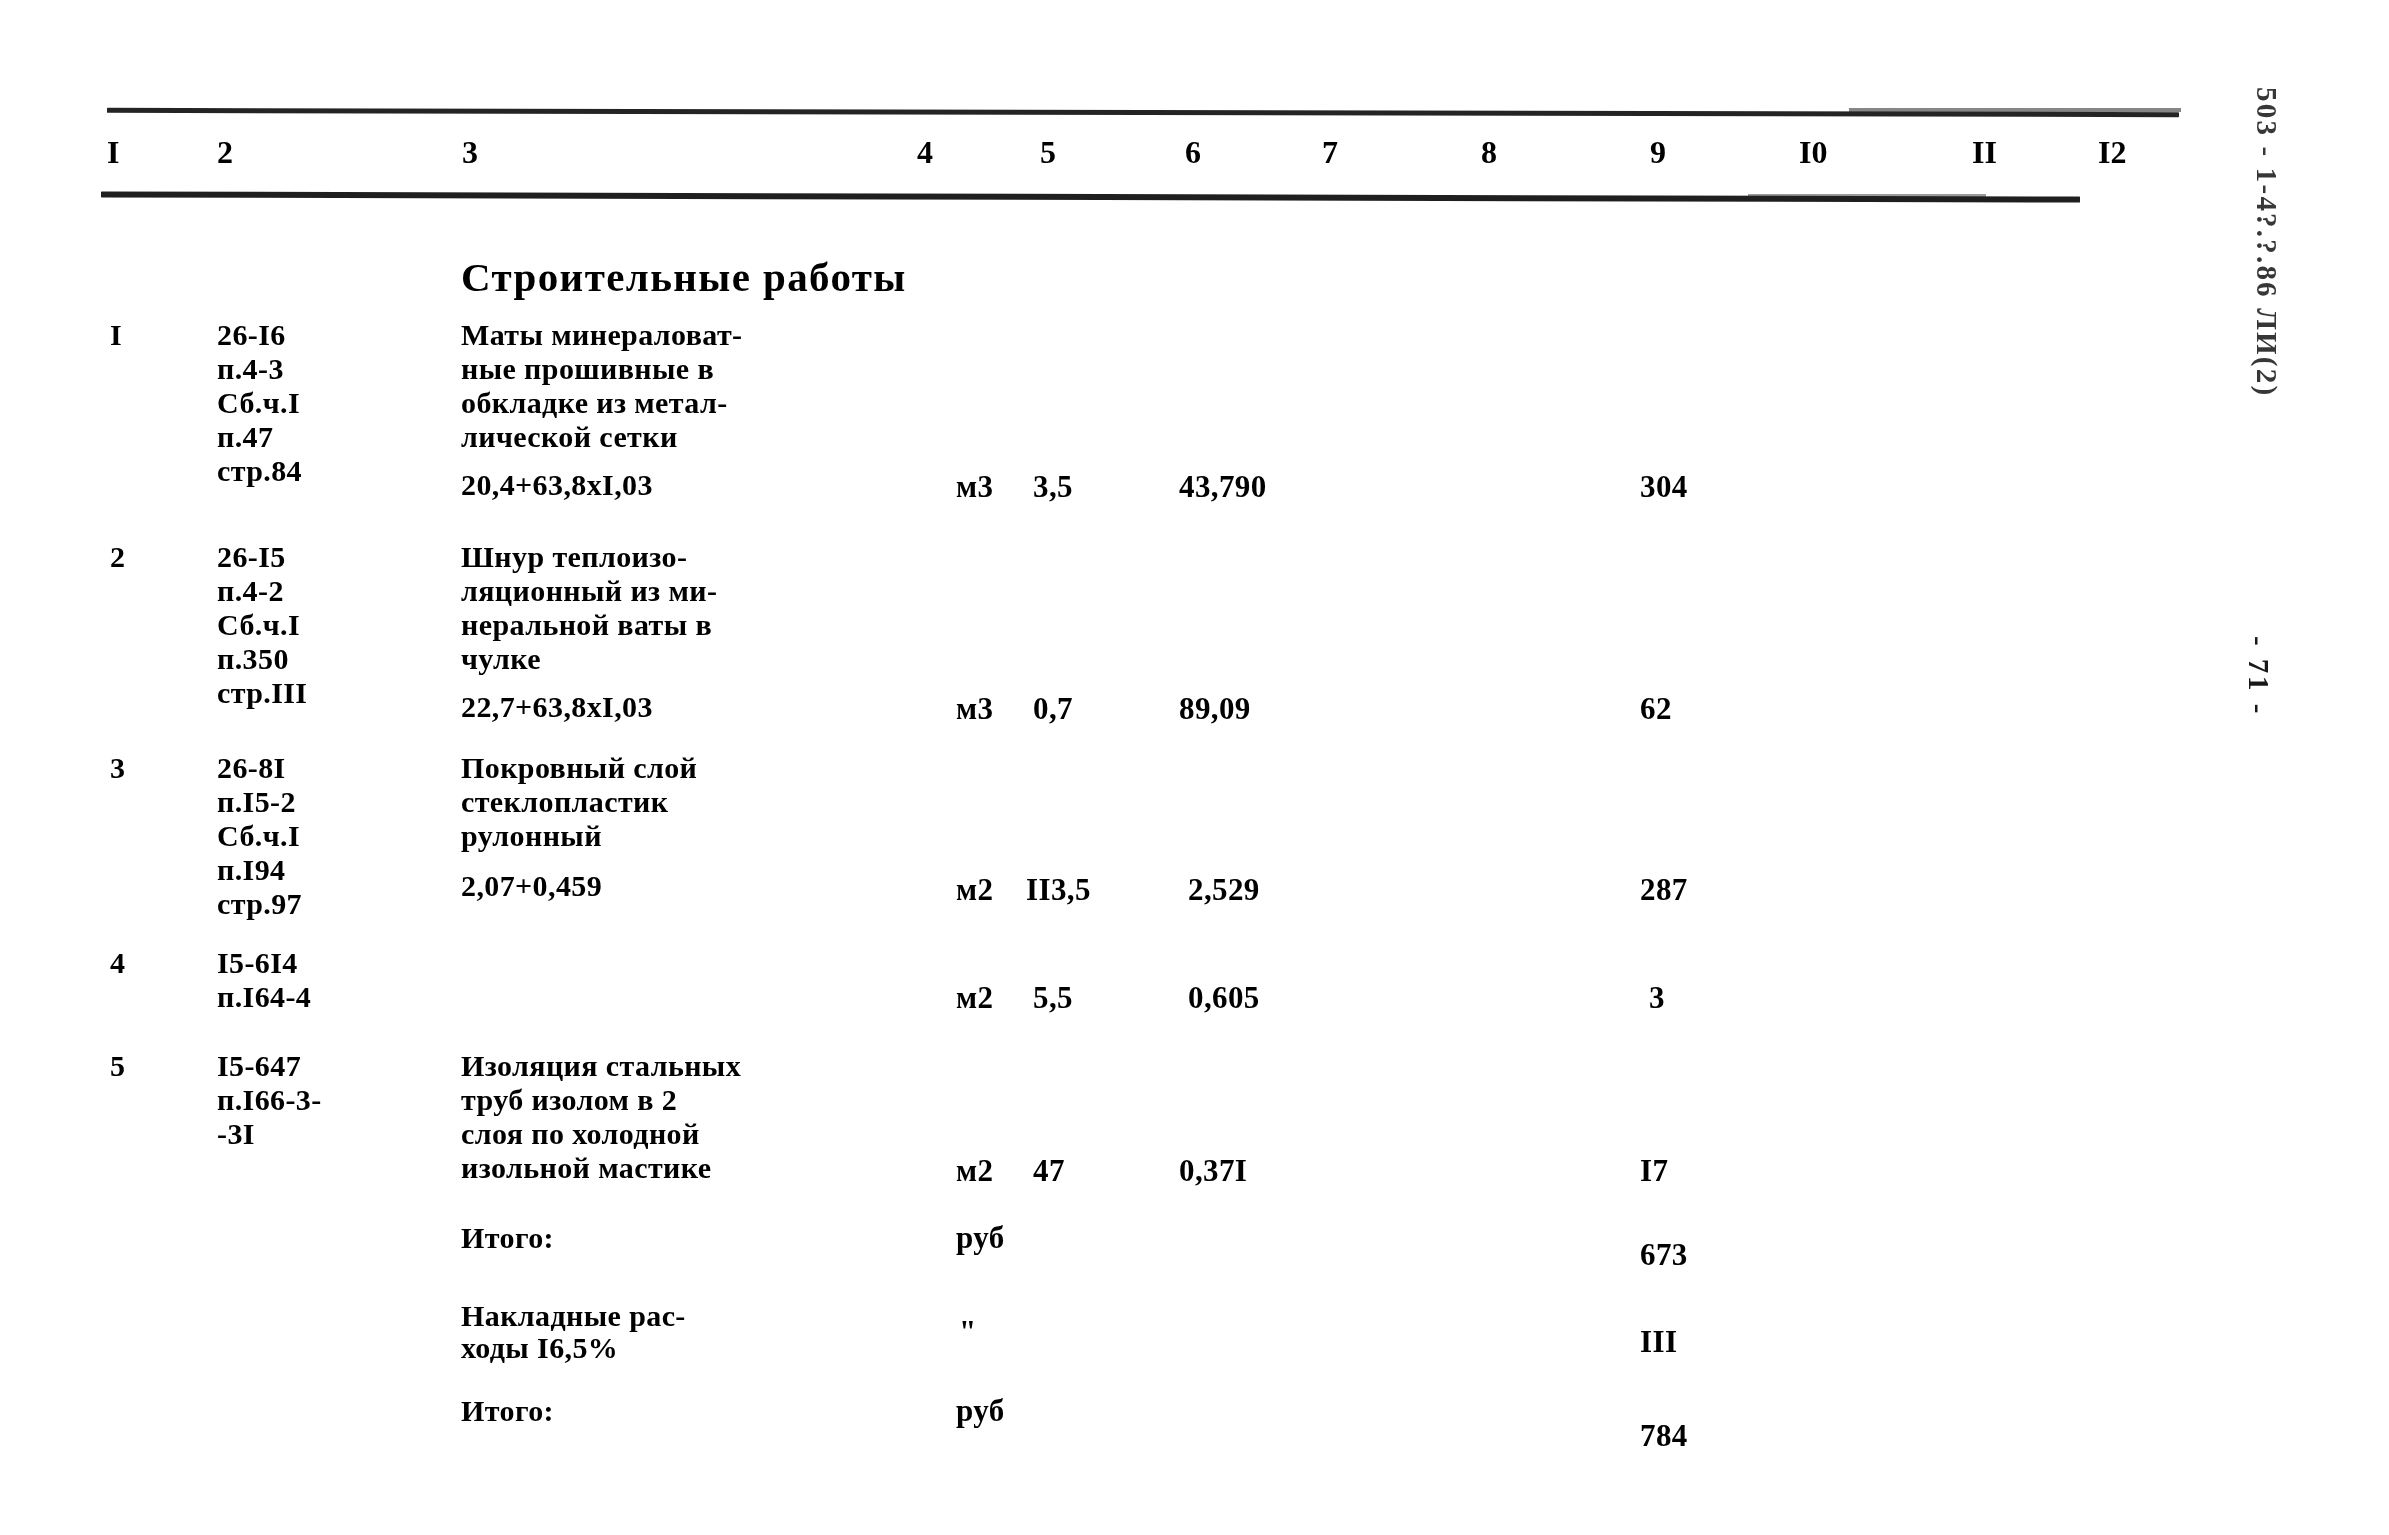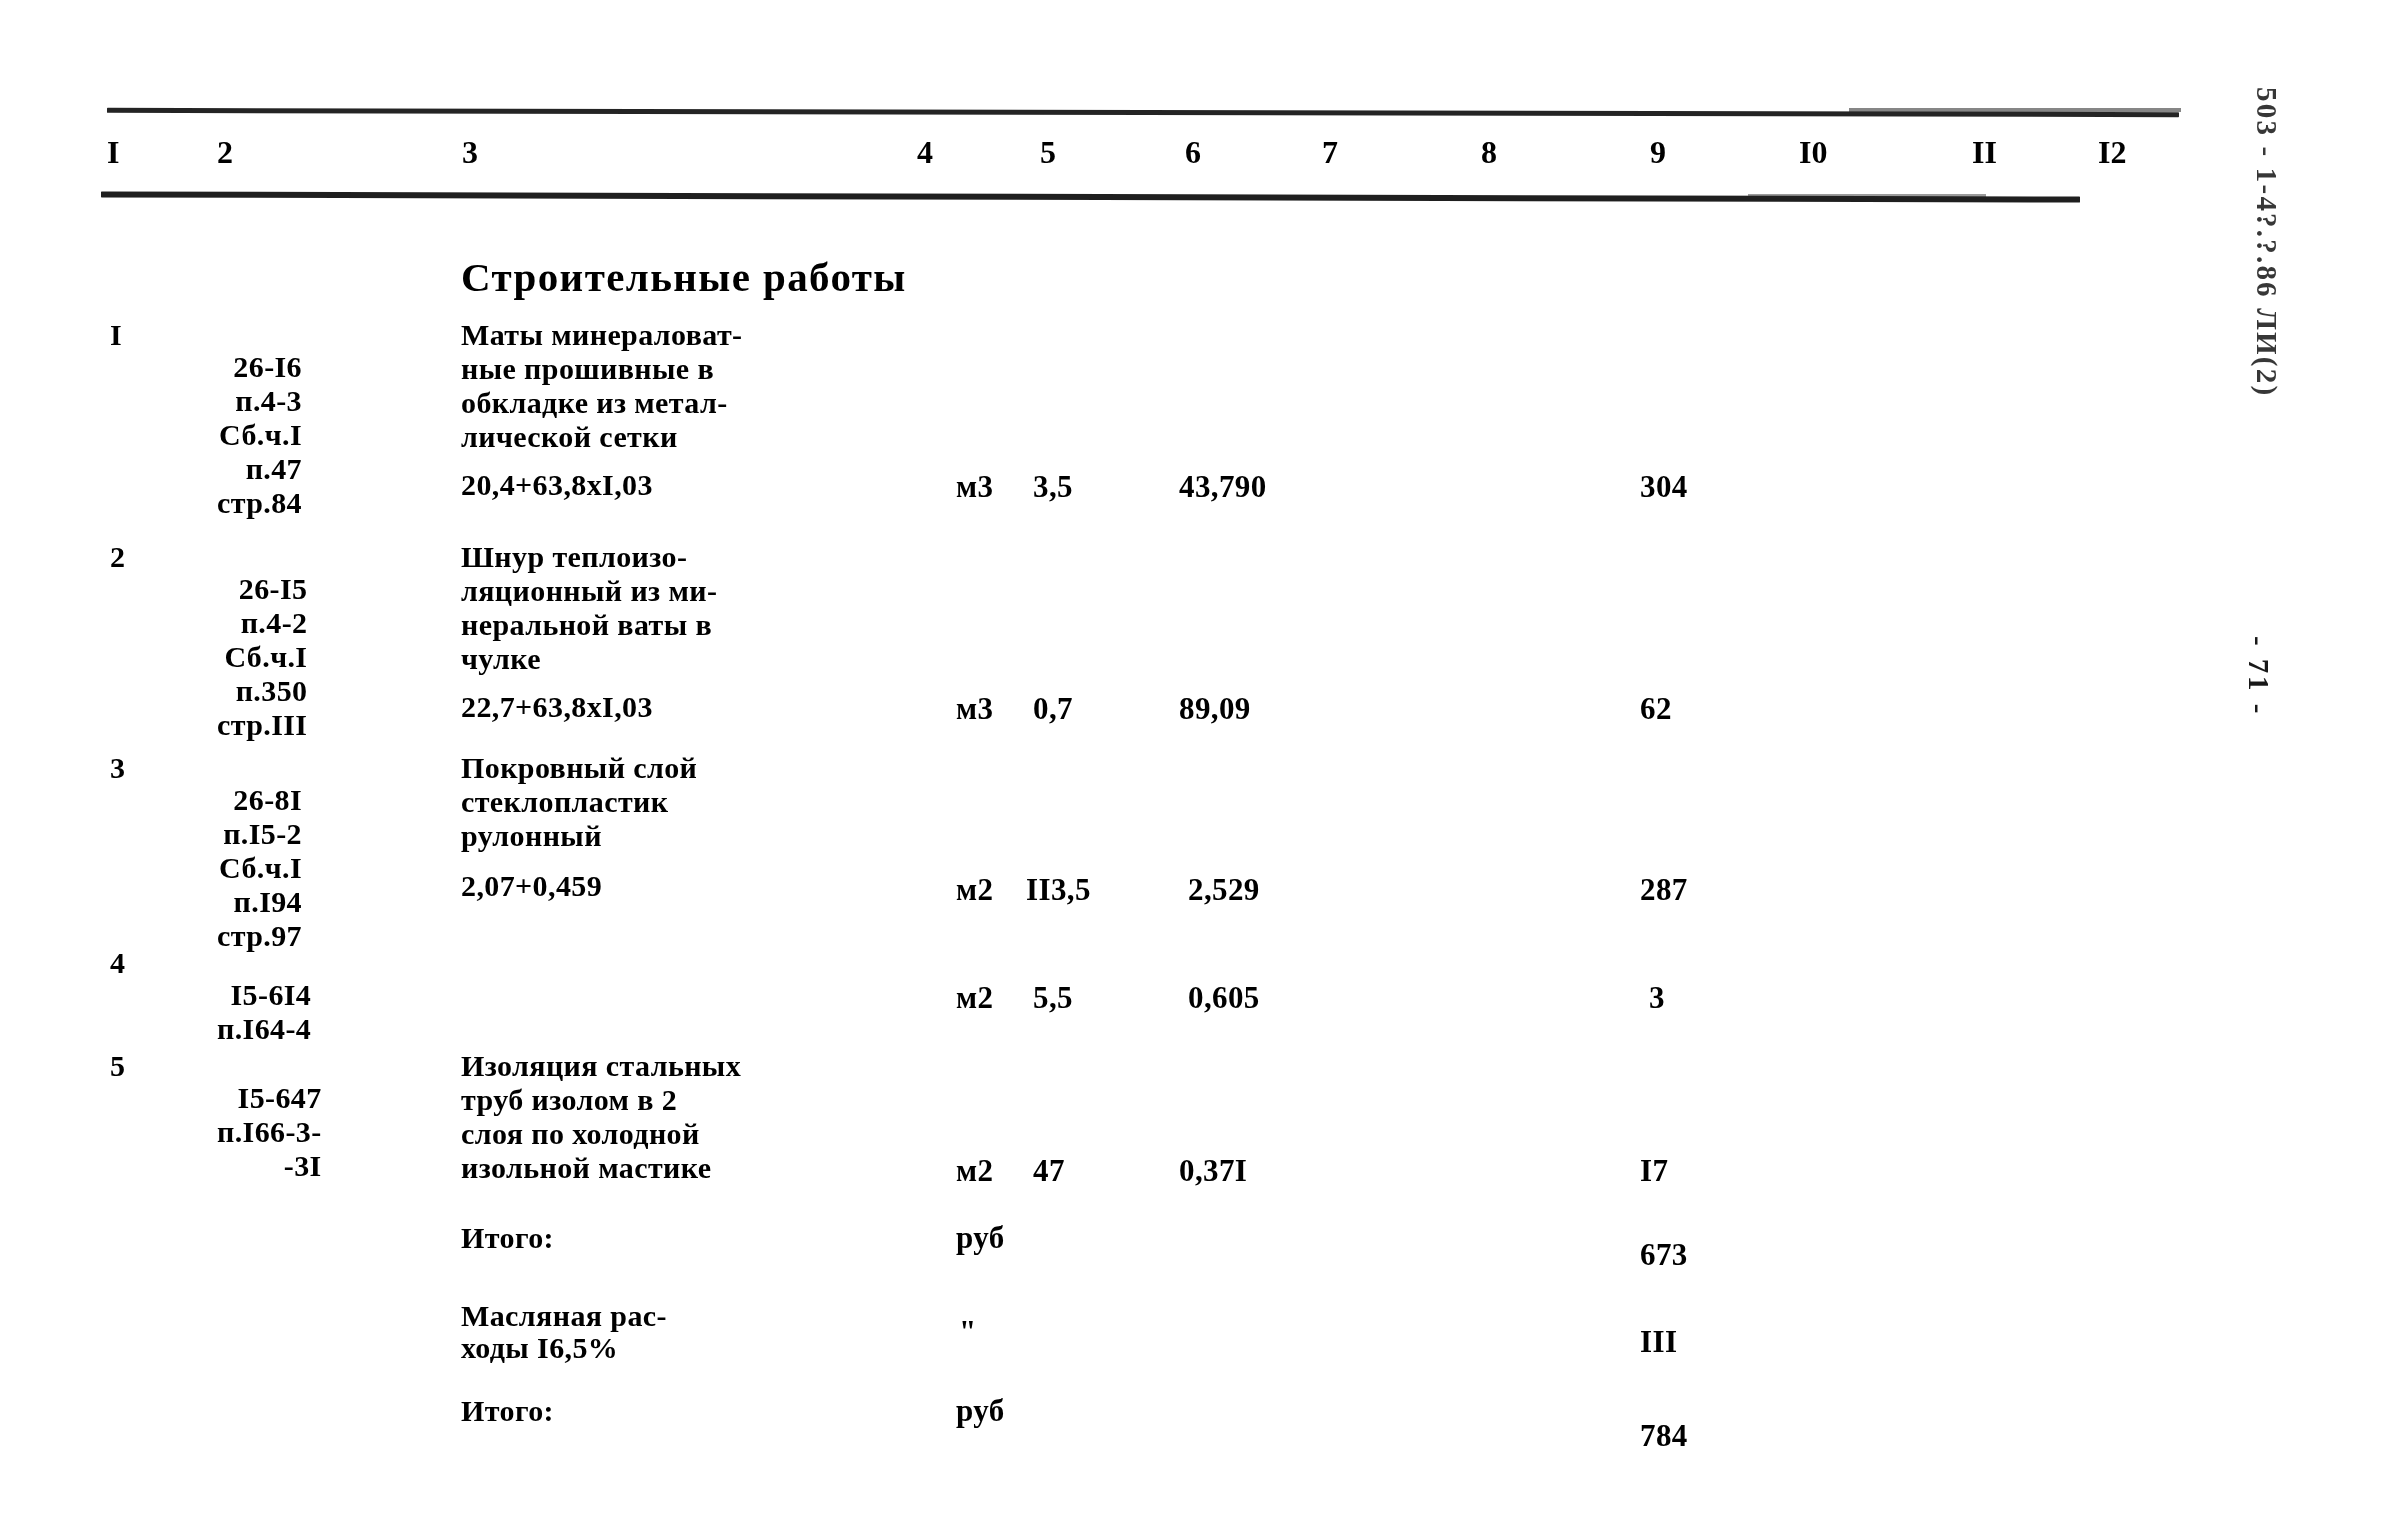--- a/index.html
+++ b/index.html
@@ -50,21 +50,21 @@
   
   .cell {
     position: absolute;
     font-size: 30px;
     line-height: 34px;
     font-weight: bold;
   }
   .cell.num { font-size: 31px; }
 
   .c1  { text-align: left; }
-  .c2  { text-align: right; margin-top: 32px; }
+  .c2  { text-align: left; }
   .c3  { text-align: left; }
   .c4  { text-align: left; margin-left: 47px; }
   .c5  { text-align: left; }
   .c6  { text-align: left; }
   .c9  { text-align: center; }
 
   .section-title {
     position: absolute;
     font-size: 41px;
     font-weight: bold;
@@ -194,21 +194,21 @@
 изольной мастике</div>
   <div class="cell num c4 doc-text" style="left:909px; top:1154px">м2</div>
   <div class="cell num c5 doc-text" style="left:1033px; top:1154px">47</div>
   <div class="cell num c6 doc-text" style="left:1179px; top:1154px">0,37I</div>
   <div class="cell num c9 doc-text" style="left:1640px; top:1154px">I7</div>
 
   <div class="cell c3 doc-text" style="left:461px; top:1221px">Итого:</div>
   <div class="cell num c4 doc-text" style="left:909px; top:1221px">руб</div>
   <div class="cell num c9 doc-text" style="left:1640px; top:1238px">673</div>
 
-  <div class="cell c3 doc-text" style="left:461px; top:1300px; line-height:32px">Масляная рас-
+  <div class="cell c3 doc-text" style="left:461px; top:1300px; line-height:32px">Накладные рас-
 ходы I6,5%</div>
   <div class="cell num c4 doc-text" style="left:912px; top:1315px">"</div>
   <div class="cell num c9 doc-text" style="left:1640px; top:1325px">III</div>
 
   <div class="cell c3 doc-text" style="left:461px; top:1394px">Итого:</div>
   <div class="cell num c4 doc-text" style="left:909px; top:1394px">руб</div>
   <div class="cell num c9 doc-text" style="left:1640px; top:1419px">784</div>
 
   <div class="margin-stamp stamp-code doc-text">503 - 1-4?.?.86  ЛИ(2)</div>
   <div class="margin-stamp stamp-page doc-text">- 71 -</div>

